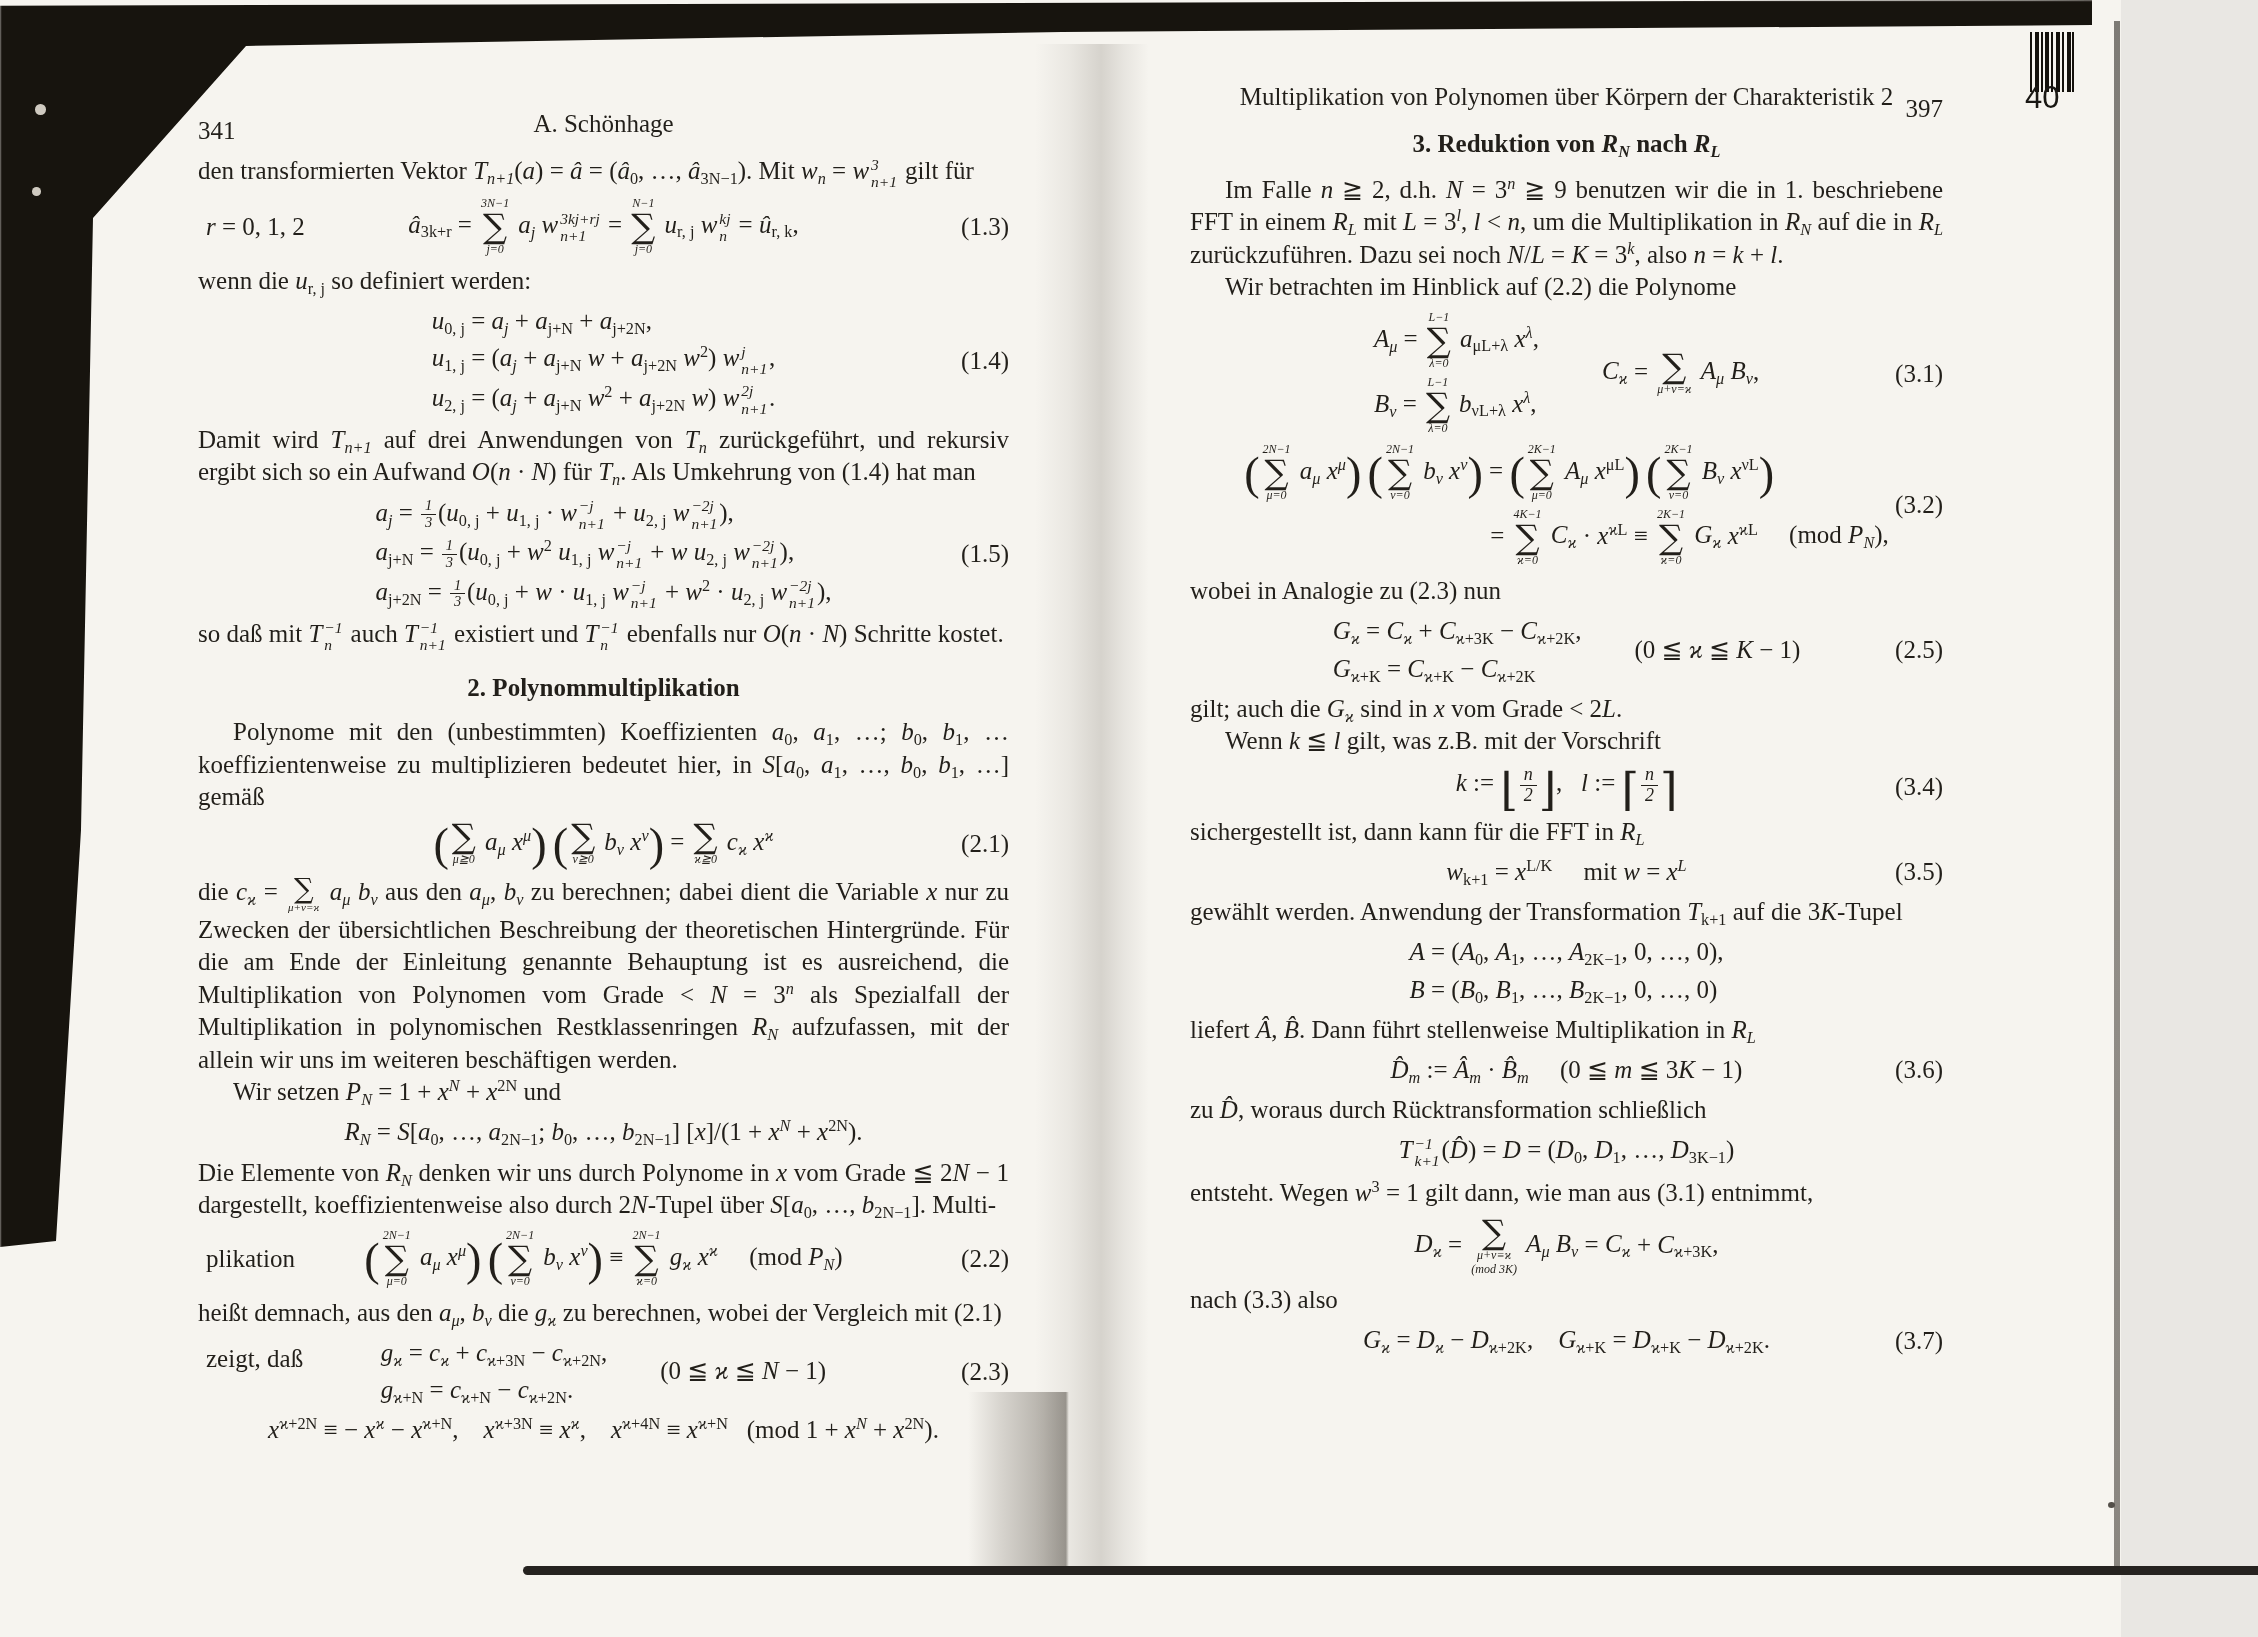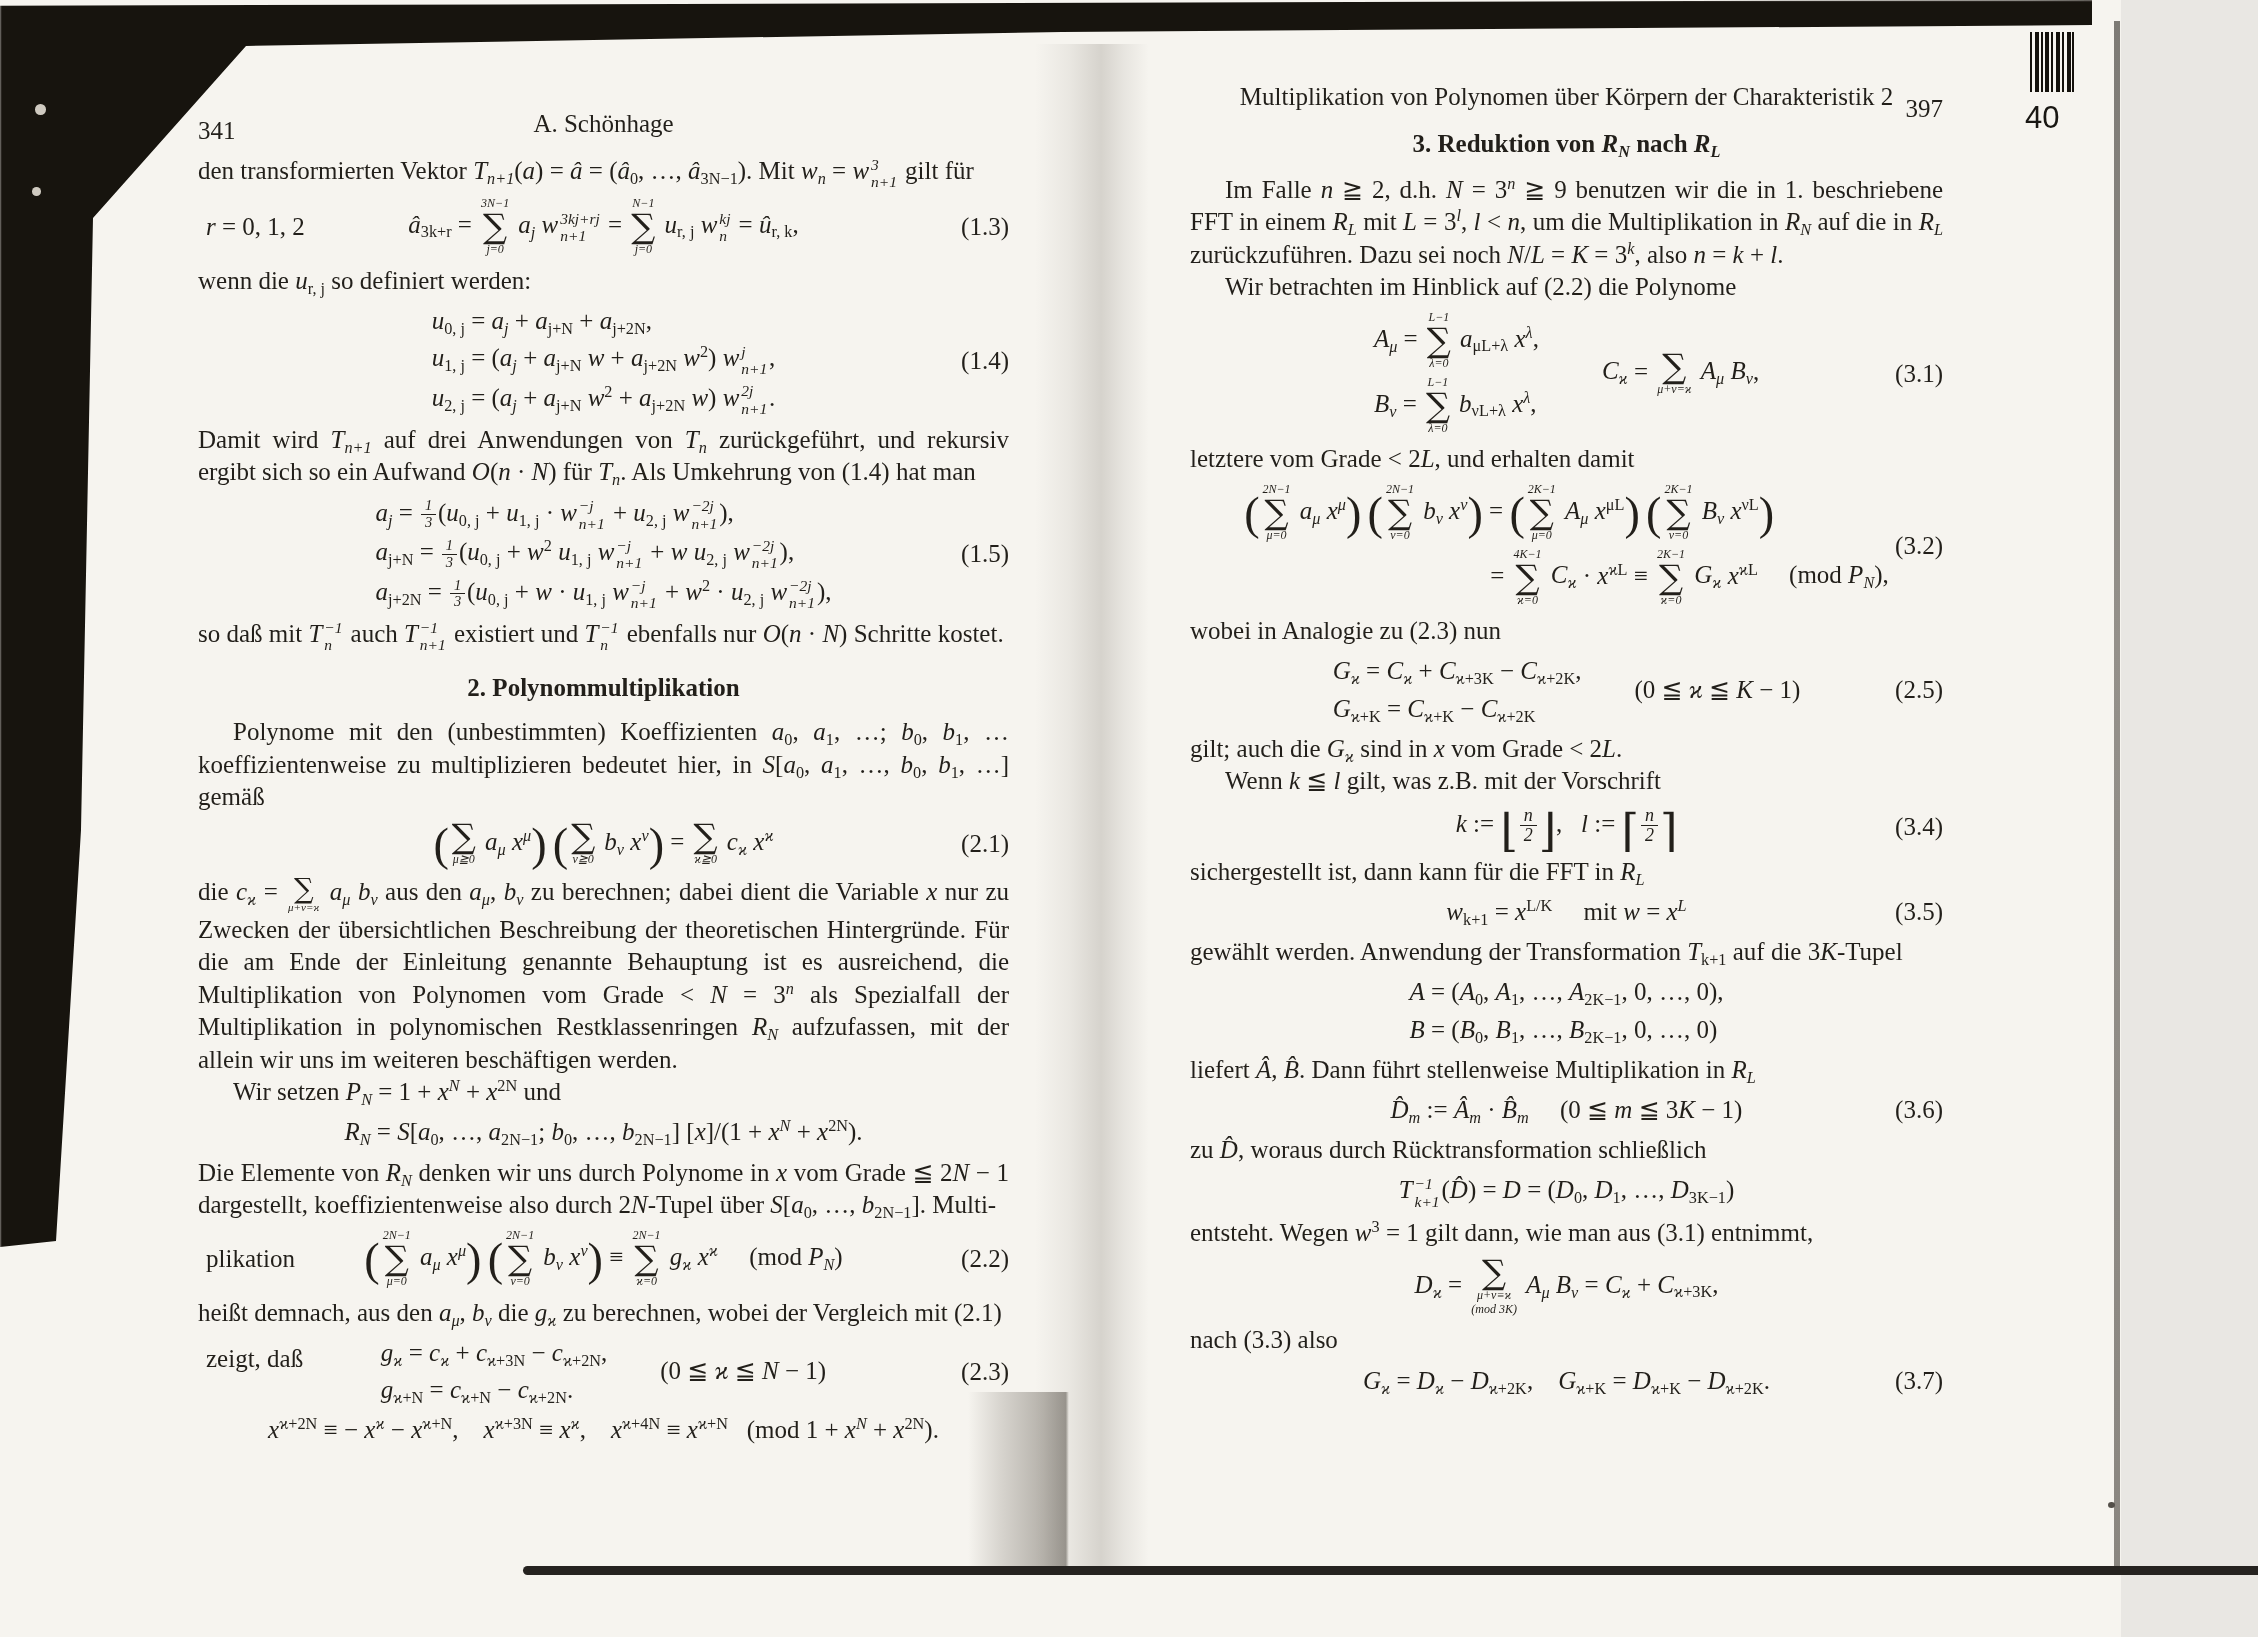--- a/index.html
+++ b/index.html
@@ -18,21 +18,21 @@
   .speck.s1{left:35px;top:104px;width:10.6px;height:10.6px;}
   .speck.s2{left:32px;top:187px;width:8.7px;height:8.7px;}
   .gutter{position:absolute;left:1035px;top:44px;width:114px;height:1526px;
     background:linear-gradient(90deg,rgba(122,116,106,0) 0%,rgba(122,116,106,0.10) 30%,rgba(122,116,106,0.26) 58%,rgba(100,95,87,0.10) 78%,rgba(122,116,106,0) 100%);}
   .gutter-blob{position:absolute;left:968px;top:1392px;width:104px;height:180px;
     background:linear-gradient(90deg,rgba(0,0,0,0) 0%,rgba(112,106,97,0.22) 30%,rgba(112,106,97,0.48) 72%,rgba(96,91,83,0.60) 94%,rgba(0,0,0,0) 97%);}
   .bottom-line{position:absolute;left:523px;top:1566px;width:1735px;height:8.7px;background:#262320;border-radius:4.8px 0 0 4.8px;}
   .bottom-dot{position:absolute;left:2108px;top:1502px;width:6.8px;height:5.8px;border-radius:50%;background:#54504a;}
   .barcode{position:absolute;left:2030px;top:32px;width:44px;height:60px;
     background:repeating-linear-gradient(90deg,#14110c 0 1.9px,rgba(0,0,0,0) 1.9px 4.8px,#14110c 4.8px 8.7px,rgba(0,0,0,0) 8.7px 10.6px);}
-  .corner-num{position:absolute;left:2025px;top:100px;font-family:"Liberation Sans","DejaVu Sans",sans-serif;font-size:31px;color:#191713;}
+  .corner-num{position:absolute;left:2025px;top:80px;font-family:"Liberation Sans","DejaVu Sans",sans-serif;font-size:31px;color:#191713;}
   
   .page{position:absolute;font-size:25px;line-height:1.3;}
   .lp{left:198px;top:108px;width:811px;}
   .rp{left:1190px;top:81px;width:753px;}
   .phead{position:relative;height:41px;margin-bottom:5.8px;}
   .phead .phc{position:absolute;left:0;right:0;text-align:center;}
   .phead .pnum-l{position:absolute;left:0;top:6.8px;}
   .phead .pnum-r{position:absolute;right:0;top:12px;}
   .p{margin:0;text-align:justify;}
   .pi{text-indent:35px;}
@@ -271,21 +271,20 @@
               <span class="lim">λ=0</span>
             </span> <i>b</i><sub>νL+λ</sub> <i>x<sup>λ</sup></i>,</span>
       </div>
       <span class="eq c31"><i>C<sub>ϰ</sub></i> = <span class="sum">
             <span class="sig">∑</span>
             <span class="lim">μ+ν=ϰ</span>
           </span> <i>A<sub>μ</sub></i> <i>B<sub>ν</sub></i>,</span>
       <span class="eqtag">(3.1)</span>
     </div>
 
-    <p class="p">letztere vom Grade &lt; 2<i>L</i>, und erhalten damit</p>
 
     <div class="eqrow">
       <div class="eqcol">
         <span class="eq"><span class="bp">(</span><span class="sum">
               <span class="lim">2N−1</span>
               <span class="sig">∑</span>
               <span class="lim">μ=0</span>
             </span> <i>a<sub>μ</sub></i> <i>x<sup>μ</sup></i><span class="bp">)</span> <span class="bp">(</span><span class="sum">
               <span class="lim">2N−1</span>
               <span class="sig">∑</span>

